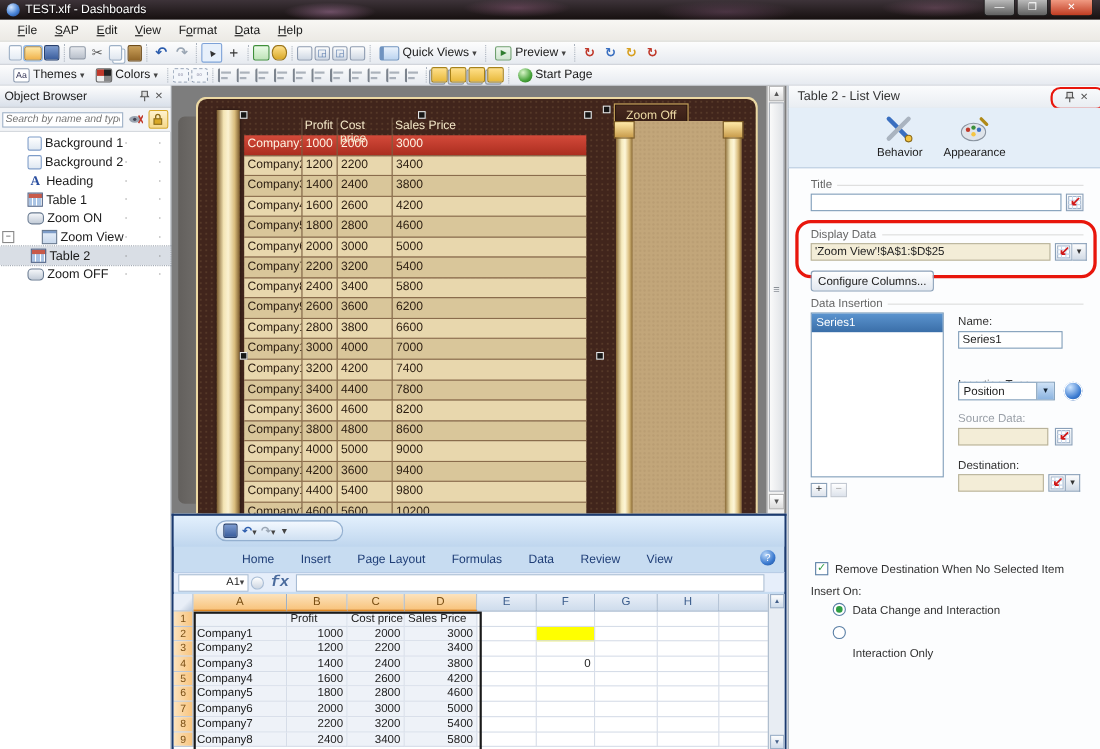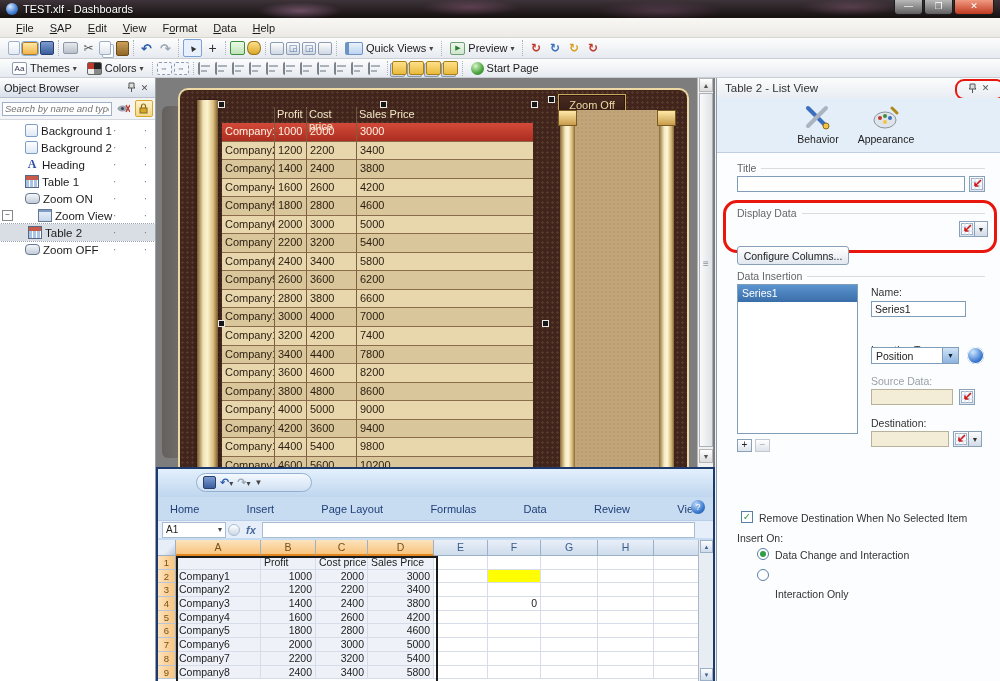--- a/index.html
+++ b/index.html
@@ -134,27 +134,27 @@
   .sc-arrow{position:absolute;left:1px;width:14px;height:14px;background:linear-gradient(#fff,#dcdcdc);border:1px solid #b5b5b5;box-sizing:border-box;
     font-size:7px;color:#555;display:flex;align-items:center;justify-content:center;}
   #canvas-thumb{position:absolute;left:1px;top:15px;width:14px;height:354px;background:linear-gradient(90deg,#fafafa,#dfe2e6);border:1px solid #aab0b8;box-sizing:border-box;}
   #canvas-thumb::after{content:"≡";position:absolute;left:3px;top:164px;color:#8a8f96;font-size:10px;}
 
   
   #excel{left:156px;top:467px;width:559px;height:214px;box-sizing:border-box;border:2px solid #1c3a6e;border-bottom:none;background:#c7dcf1;}
   #xl-band{height:28px;background:linear-gradient(#e3f0fd,#bfd6ee);position:relative;}
   #xl-qat{position:absolute;left:38px;top:4px;width:116px;height:19px;border:1px solid #94b0d0;border-radius:10px;
     background:linear-gradient(#f4f9ff,#cfe0f2);display:flex;align-items:center;padding:0 6px;gap:4px;box-sizing:border-box;color:#3a5c8c;}
-  #xl-tabs{height:23px;display:flex;align-items:center;gap:0;position:relative;color:#1f3e77;justify-content:space-between;}
+  #xl-tabs{height:23px;display:flex;align-items:center;gap:0;padding-left:50px;position:relative;color:#1f3e77;}
   .xl-tab{padding:3px 12px;font-size:11px;}
   #xl-help{position:absolute;right:8px;top:3px;width:14px;height:14px;border-radius:50%;
     background:radial-gradient(circle at 35% 30%,#bcd8f8,#3a7ad0 60%,#1c4c96);color:#fff;font-size:9px;display:flex;align-items:center;justify-content:center;}
   #xl-formula{height:18px;background:#e6eefa;border-top:1px solid #b9cde6;display:flex;align-items:center;padding-left:4px;gap:2px;box-sizing:border-box;}
-  #xl-namebox{width:56px;height:14px;background:#fff;border:1px solid #a8bcd4;font-size:10px;padding:0 3px;display:flex;align-items:center;justify-content:space-between;}
-  #xl-fx{font-family:Liberation Sans, sans-serif;font-style:italic;font-weight:bold;color:#4a6b9d;font-size:11px;padding:0 4px;}
+  #xl-namebox{width:56px;height:14px;background:#fff;border:1px solid #a8bcd4;font-size:10px;padding:0 3px;display:flex;align-items:center;justify-content:flex-end;}
+  #xl-fx{font-family:Liberation Mono, monospace;font-style:italic;font-weight:bold;color:#4a6b9d;font-size:14px;padding:0 4px;}
   #xl-input{flex:1;height:14px;background:#fff;border:1px solid #a8bcd4;margin-right:18px;}
   #xl-grid{position:absolute;left:0;top:71px;right:0;bottom:0;background:#fff;font-size:10.5px;}
   .xl-hrow{display:flex;height:16px;}
   .xl-corner{width:18px;background:linear-gradient(135deg,#e8eef7 60%,#b9c6d8);border:1px solid #9cb0c8;border-left:none;border-top:none;box-sizing:border-box;}
   .xl-colh{box-sizing:border-box;border-right:1px solid #9cb0c8;border-bottom:1px solid #9cb0c8;
     background:linear-gradient(#e9eff8,#cedcec);color:#3a5c8c;text-align:center;line-height:15px;}
   .xl-colh.sel{background:linear-gradient(#fce3bd,#f8c47e);color:#7a4f14;border-bottom:2px solid #e0861e;}
   .xl-row{display:flex;height:13.7px;}
   .xl-rowh{width:18px;box-sizing:border-box;border-right:1px solid #9cb0c8;border-bottom:1px solid #b9c6d8;
     background:linear-gradient(90deg,#fce3bd,#f8c47e);color:#7a4f14;text-align:center;font-size:9.5px;line-height:13px;}
@@ -770,20 +770,21 @@
       <svg width="12" height="12" viewBox="0 0 12 12">
           <rect x="0.5" y="0.5" width="11" height="11" fill="#fff" stroke="#9db0c6"></rect>
           <path d="M0 4h12M0 8h12M4 0v12M8 0v12" stroke="#c8d8ec" stroke-width="1"></path>
           <path d="M10 2L4 8M4 8V4.5M4 8h3.5" stroke="#d01818" stroke-width="1.6" fill="none"></path>
         </svg>
     </span>
 
     <div class="glabel" style="position:absolute;left:20px;top:129px;width:248px;">
         <span>Display Data</span>
       </div>
+    <div class="pinput tan" style="left:20px;top:143px;width:218px;">'Zoom View'!$A$1:$D$25</div>
     <span class="bindbtn" style="left:242px;top:143px;">
       <svg width="12" height="12" viewBox="0 0 12 12">
           <rect x="0.5" y="0.5" width="11" height="11" fill="#fff" stroke="#9db0c6"></rect>
           <path d="M0 4h12M0 8h12M4 0v12M8 0v12" stroke="#c8d8ec" stroke-width="1"></path>
           <path d="M10 2L4 8M4 8V4.5M4 8h3.5" stroke="#d01818" stroke-width="1.6" fill="none"></path>
         </svg>
     </span>
     <span class="caretbtn" style="left:258px;top:143px;">▼</span>
     <div class="anno" style="left:6px;top:122px;width:268px;height:47px;"></div>
 

